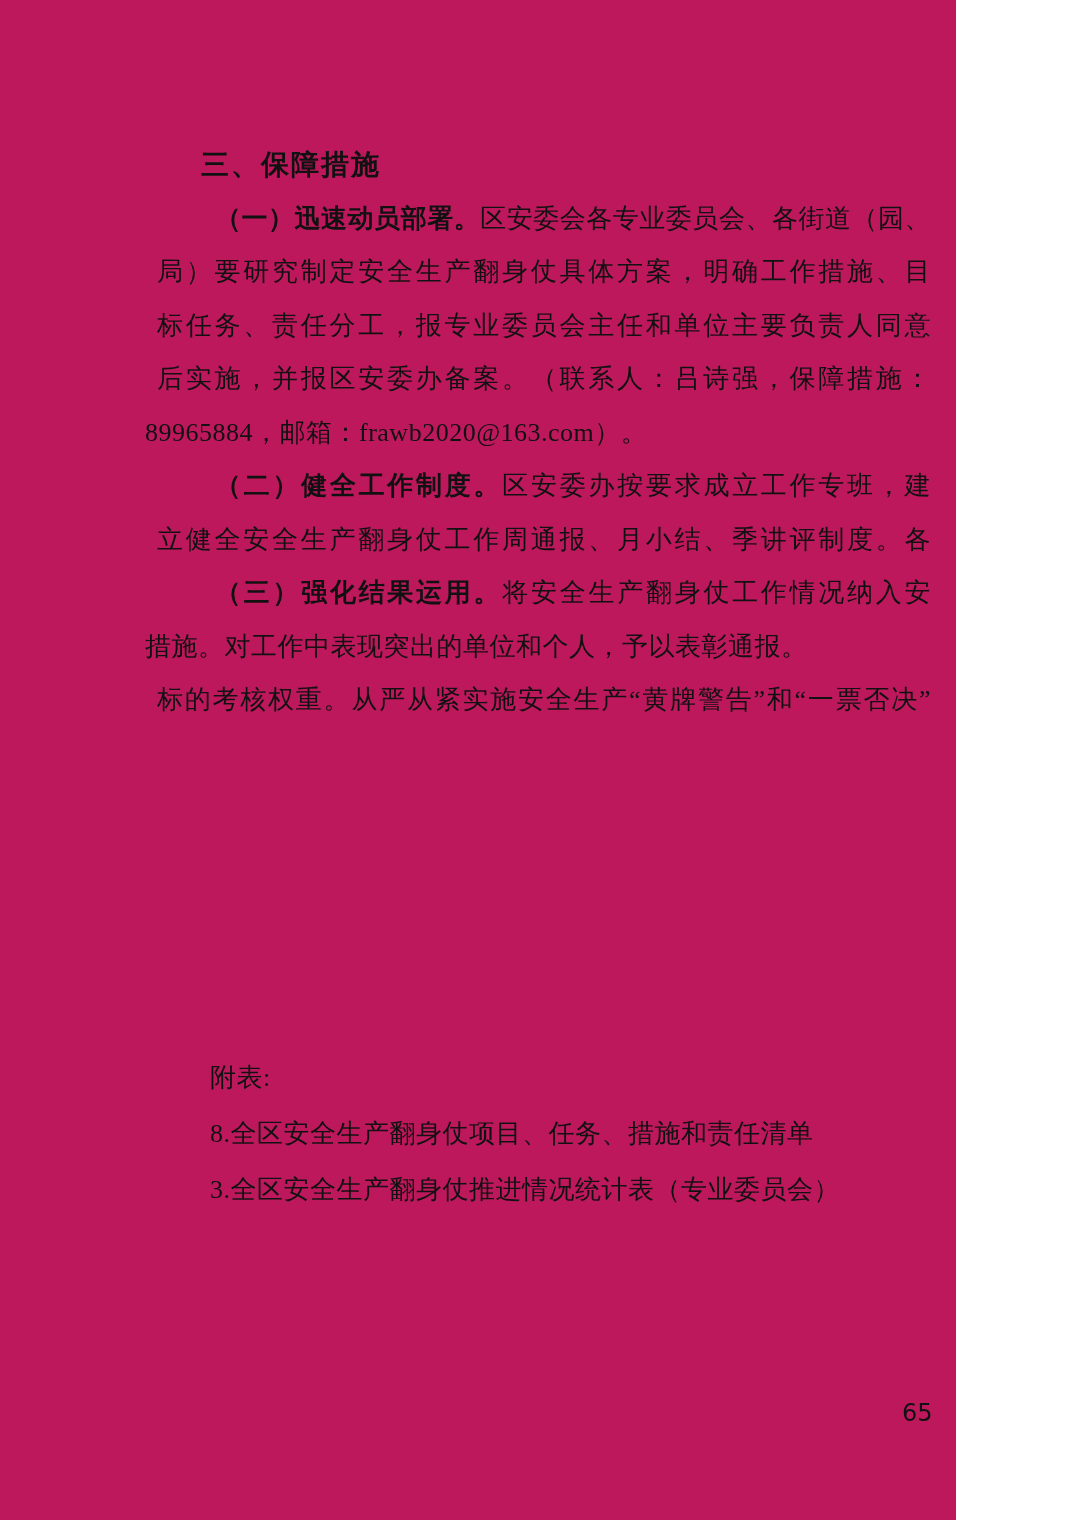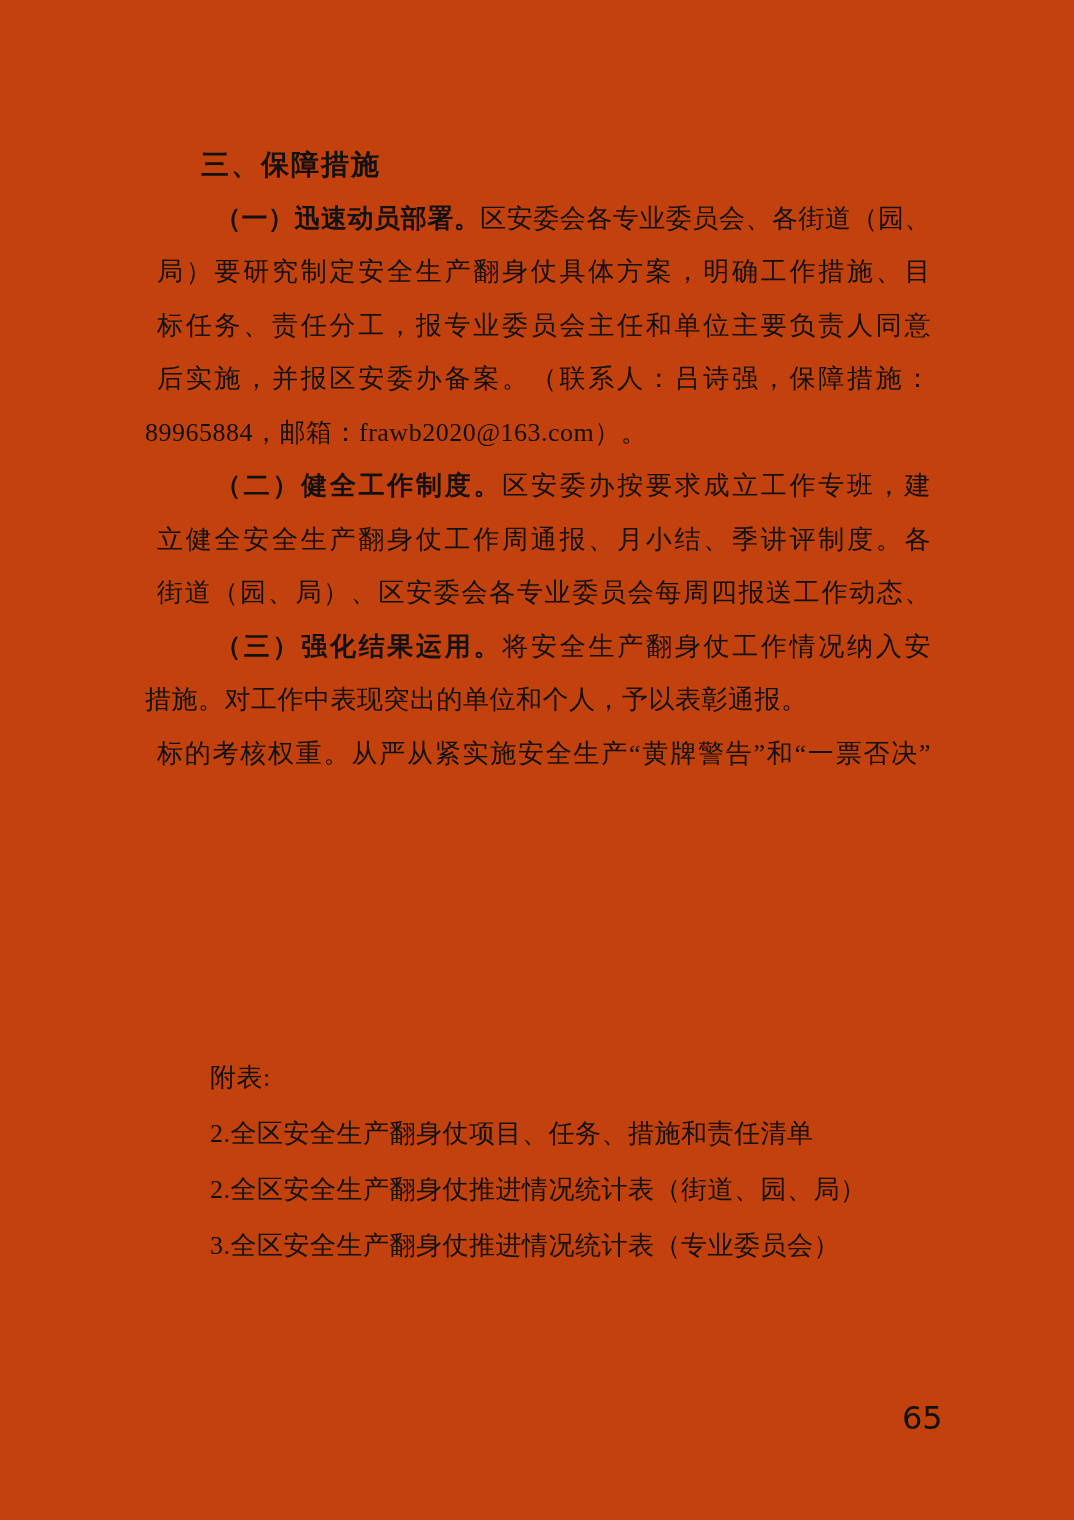--- a/index.html
+++ b/index.html
@@ -2,23 +2,23 @@
 <html><head>
 <meta charset="utf-8">
 <style>
   html, body {
     margin: 0;
     padding: 0;
     background: #ffffff;
   }
   .page {
     position: relative;
-    width: 1074px;
+    width: 956px;
     height: 1520px;
-    background: #c2410c;
+    background: #be185d;
     overflow: hidden;
     font-family: "Liberation Serif", "DejaVu Serif", serif;
     color: #111111;
   }
   .body-text {
     position: absolute;
     left: 145px;
     top: 138px;
     width: 786px;
   }
@@ -59,21 +59,21 @@
   .attachments .line {
     line-height: 56px;
     height: 56px;
     padding-left: 58px;
   }
   .page-number {
     position: absolute;
     left: 902px;
     top: 1399px;
     font-family: "DejaVu Sans", "Liberation Sans", sans-serif;
-    font-size: 32px;
+    font-size: 24px;
     color: #111111;
   }
 </style>
 </head>
 <body>
 
 <div class="page">
 
   <div class="body-text">
 
@@ -86,36 +86,34 @@
     <div class="line justify">标任务、责任分工，报专业委员会主任和单位主要负责人同意</div>
 
     <div class="line justify">后实施，并报区安委办备案。（联系人：吕诗强，保障措施：</div>
 
     <div class="line">89965884，邮箱：frawb2020@163.com）。</div>
 
     <div class="line justify indent"><span class="lead">（二）健全工作制度。</span><span>区安委办按要求成立工作专班，建</span></div>
 
     <div class="line justify">立健全安全生产翻身仗工作周通报、月小结、季讲评制度。各</div>
 
-    <div class="line justify">街道（园、局）、区安委会各专业委员会每周四报送工作动态、</div>
 
 
 
 
     <div class="line justify indent"><span class="lead">（三）强化结果运用。</span><span>将安全生产翻身仗工作情况纳入安</span></div>
 
 
     <div class="line">措施。对工作中表现突出的单位和个人，予以表彰通报。</div>
 
     <div class="line justify">标的考核权重。从严从紧实施安全生产“黄牌警告”和“一票否决”</div>
 
   </div>
 
   <div class="attachments">
     <div class="line">附表:</div>
-    <div class="line">2.全区安全生产翻身仗项目、任务、措施和责任清单</div>
-    <div class="line">2.全区安全生产翻身仗推进情况统计表（街道、园、局）</div>
+    <div class="line">8.全区安全生产翻身仗项目、任务、措施和责任清单</div>
     <div class="line">3.全区安全生产翻身仗推进情况统计表（专业委员会）</div>
   </div>
 
   <div class="page-number">65</div>
 
 </div>
 
 </body></html>

